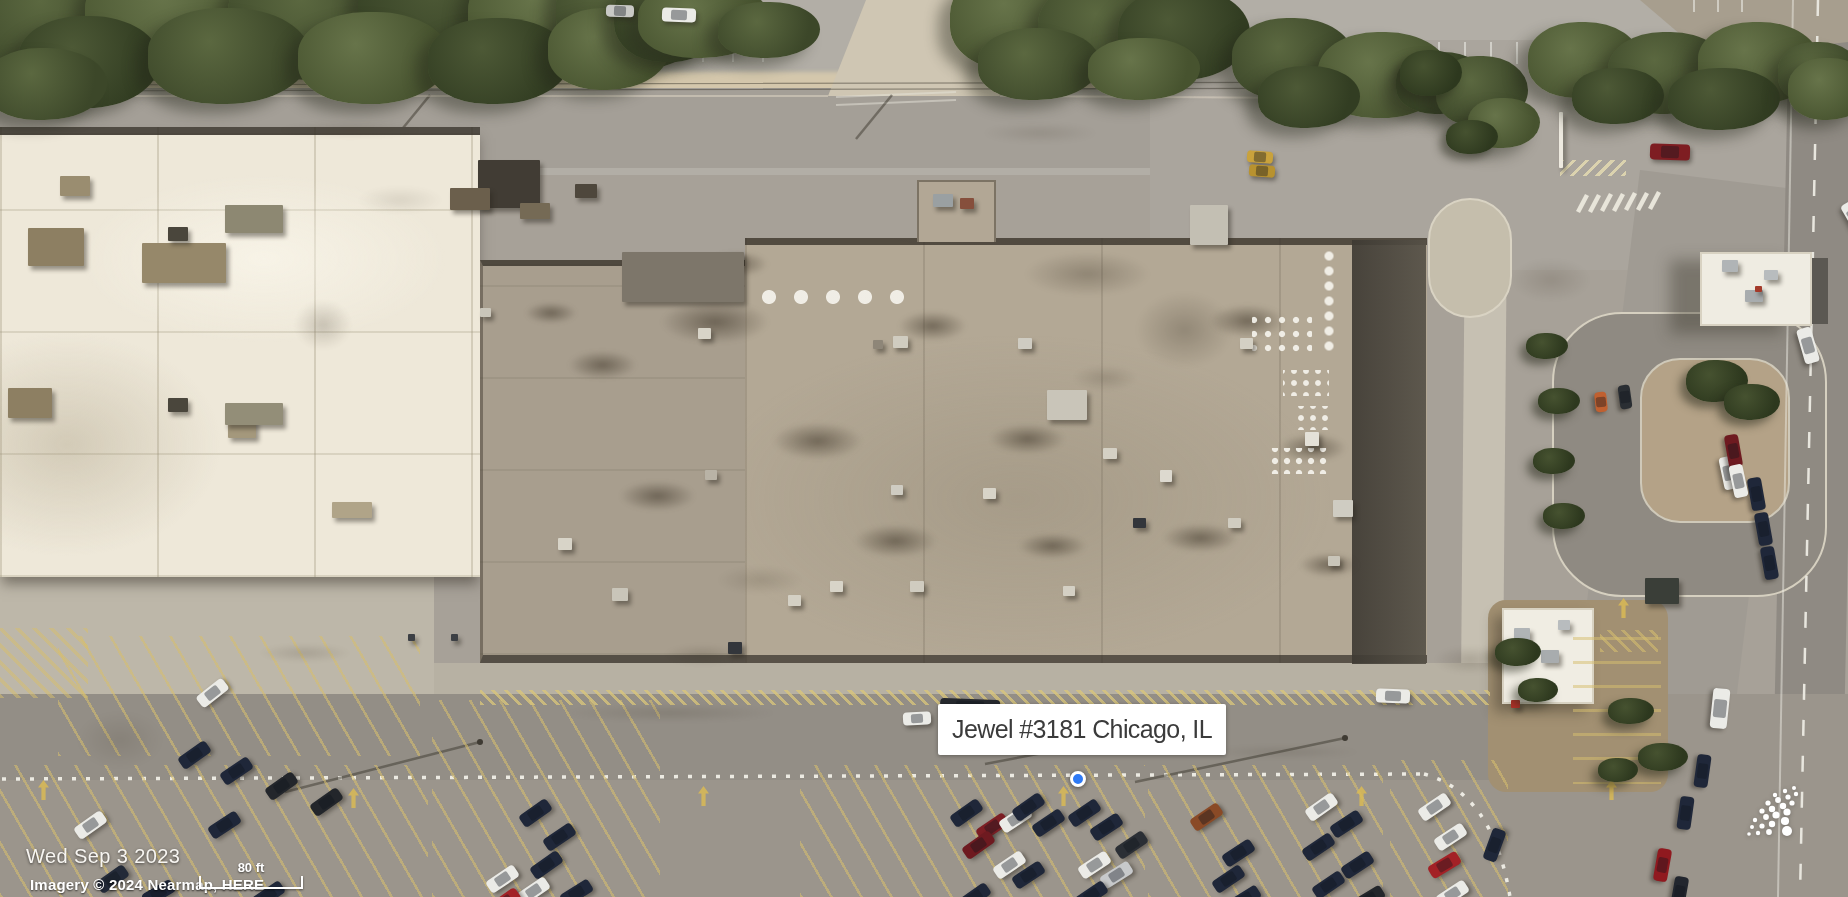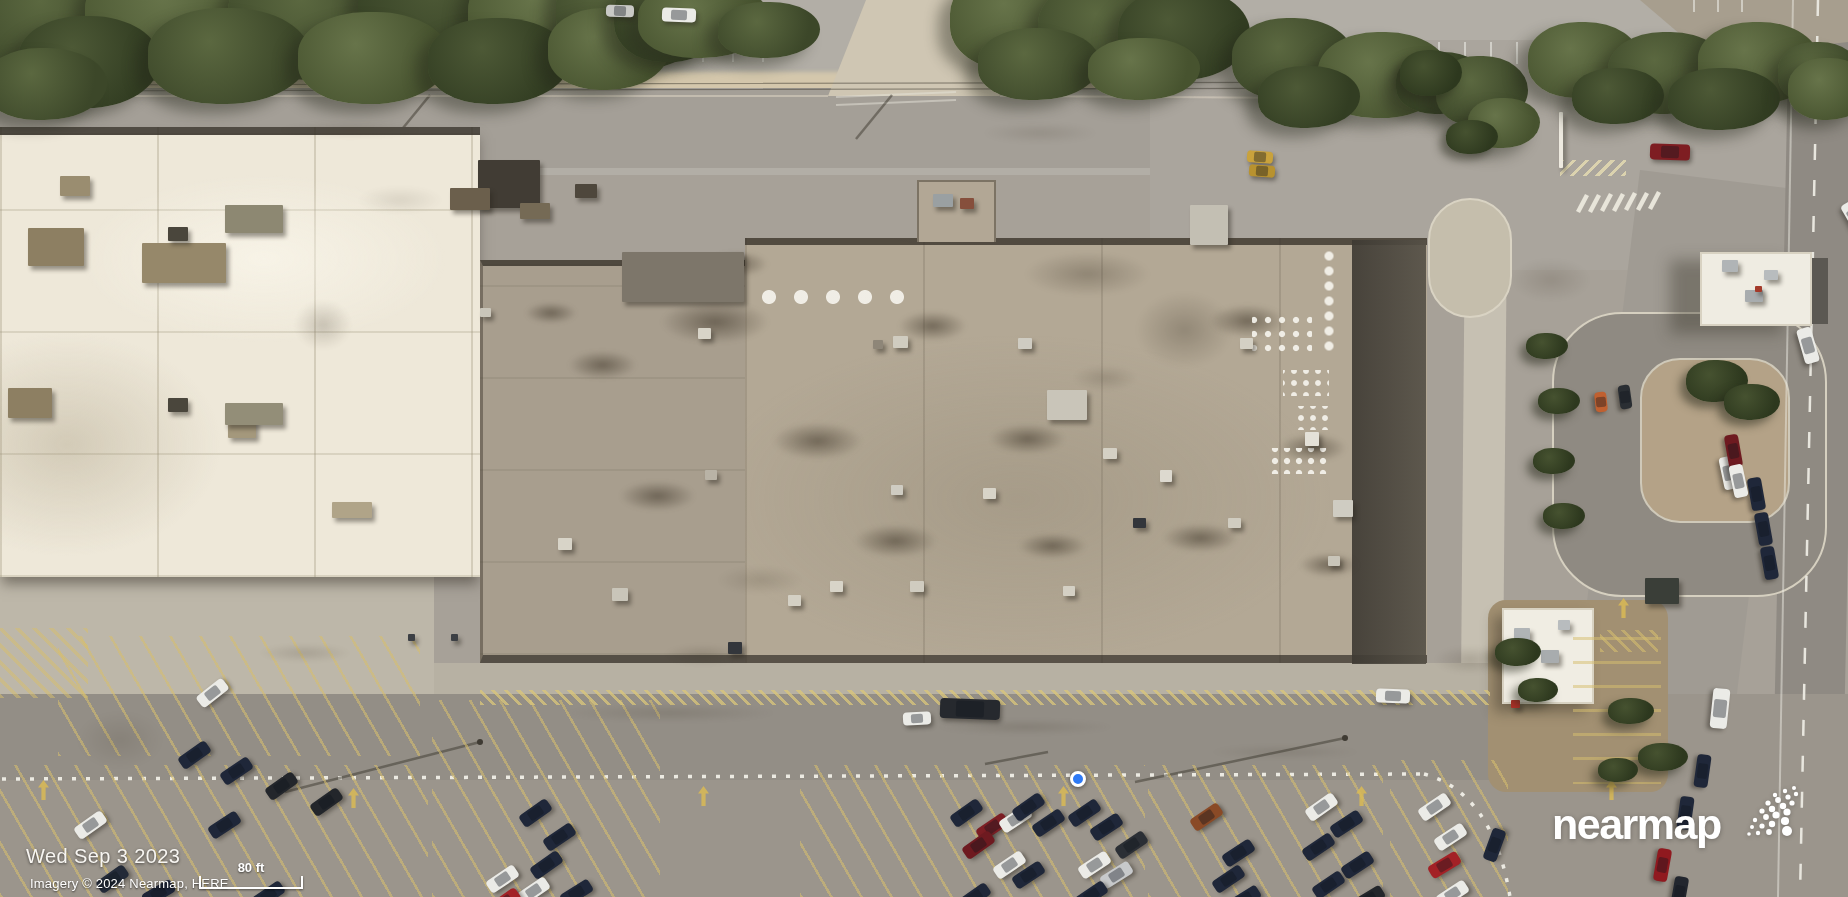--- a/index.html
+++ b/index.html
@@ -66,22 +66,22 @@
   .vignette{position:absolute;inset:0;z-index:8;pointer-events:none;
     background:radial-gradient(140% 120% at 50% 45%,transparent 60%,rgba(20,18,12,.08));}
   
   .map-label{position:absolute;left:938px;top:704px;z-index:10;background:#ffffff;
     color:#3b3b3b;font-size:25px;letter-spacing:-.6px;line-height:29px;padding:11px 14px;
     border-radius:2px;box-shadow:0 1px 4px rgba(0,0,0,.35);white-space:nowrap;cursor:pointer;}
   .map-marker{position:absolute;left:1070px;top:771px;z-index:10;width:16px;height:16px;
     border-radius:50%;border:3px solid #fff;box-shadow:0 1px 4px rgba(0,0,0,.5);cursor:pointer;}
   .capture-date{position:absolute;left:26px;top:845px;z-index:10;color:#f7f5f1;font-size:20px;
     letter-spacing:.4px;text-shadow:0 1px 3px rgba(0,0,0,.6);}
-  .attribution{position:absolute;left:30px;top:876px;z-index:10;color:#ffffff;font-size:13px;
-    font-weight:normal;letter-spacing:.2px;text-shadow:0 1px 2px rgba(0,0,0,.7);}
+  .attribution{position:absolute;left:30px;top:876px;z-index:10;color:#ffffff;font-size:15px;
+    font-weight:bold;letter-spacing:.2px;text-shadow:0 1px 2px rgba(0,0,0,.7);}
   .scalebar{position:absolute;left:199px;top:860px;z-index:10;width:104px;text-align:center;}
   .scalebar .lbl{color:#fff;font-size:13px;font-weight:bold;text-shadow:0 1px 2px rgba(0,0,0,.6);margin-bottom:1px;}
   .scalebar .bracket{height:13px;border-left:2px solid #fff;border-right:2px solid #fff;border-bottom:2px solid #fff;
     filter:drop-shadow(0 1px 1px rgba(0,0,0,.5));}
   .logo{position:absolute;left:1552px;top:803px;z-index:10;color:#fff;font-size:43px;font-weight:bold;
     letter-spacing:-1.5px;line-height:1;text-shadow:0 1px 5px rgba(0,0,0,.3);}
   #logo-dots{position:absolute;left:1747px;top:786px;z-index:10;filter:drop-shadow(0 1px 2px rgba(0,0,0,.25));}
 </style>
 </head>
 <body>
@@ -368,31 +368,31 @@
       <div class="car" style="left: 1722px; top: 474px; width: 33px; height: 14px; background: rgb(235, 235, 231); transform: rotate(78deg);"></div>
       <div class="car" style="left: 1700px; top: 700px; width: 40px; height: 17px; background: rgb(235, 235, 231); transform: rotate(96deg);"></div>
       <div class="car" style="left: 1686px; top: 764px; width: 33px; height: 14px; background: rgb(31, 39, 57); transform: rotate(98deg);"></div>
       <div class="car" style="left: 1669px; top: 806px; width: 33px; height: 14px; background: rgb(31, 39, 57); transform: rotate(98deg);"></div>
       <div class="car" style="left: 1646px; top: 858px; width: 33px; height: 14px; background: rgb(144, 25, 31); transform: rotate(100deg);"></div>
       <div class="car" style="left: 1663px; top: 886px; width: 33px; height: 14px; background: rgb(34, 38, 46); transform: rotate(100deg);"></div>
     </div>
 
   <div class="vignette"></div>
 
+  <div class="map-label">Jewel #3181 Chicago, IL</div>
   <div class="map-marker" style="background: rgb(46, 122, 245);"></div>
 
   <div class="capture-date">Wed Sep 3 2023</div>
   <div class="attribution">Imagery © 2024 Nearmap, HERE</div>
 
   <div class="scalebar">
     <div class="lbl">80 ft</div>
     <div class="bracket"></div>
   </div>
 
-  <div class="logo">nearmap</div>
   <svg id="logo-dots" width="56" height="56" viewBox="0 0 56 56">
       <circle cx="28" cy="9" r="2.2" fill="#ffffff"></circle>
       <circle cx="38" cy="5" r="2.2" fill="#ffffff"></circle>
       <circle cx="47" cy="2" r="2" fill="#ffffff"></circle>
       <circle cx="21" cy="17" r="2.6" fill="#ffffff"></circle>
       <circle cx="31" cy="14" r="2.9" fill="#ffffff"></circle>
       <circle cx="41" cy="11" r="2.6" fill="#ffffff"></circle>
       <circle cx="49" cy="8" r="2.2" fill="#ffffff"></circle>
       <circle cx="15" cy="25" r="2.6" fill="#ffffff"></circle>
       <circle cx="25" cy="23" r="3.2" fill="#ffffff"></circle>

